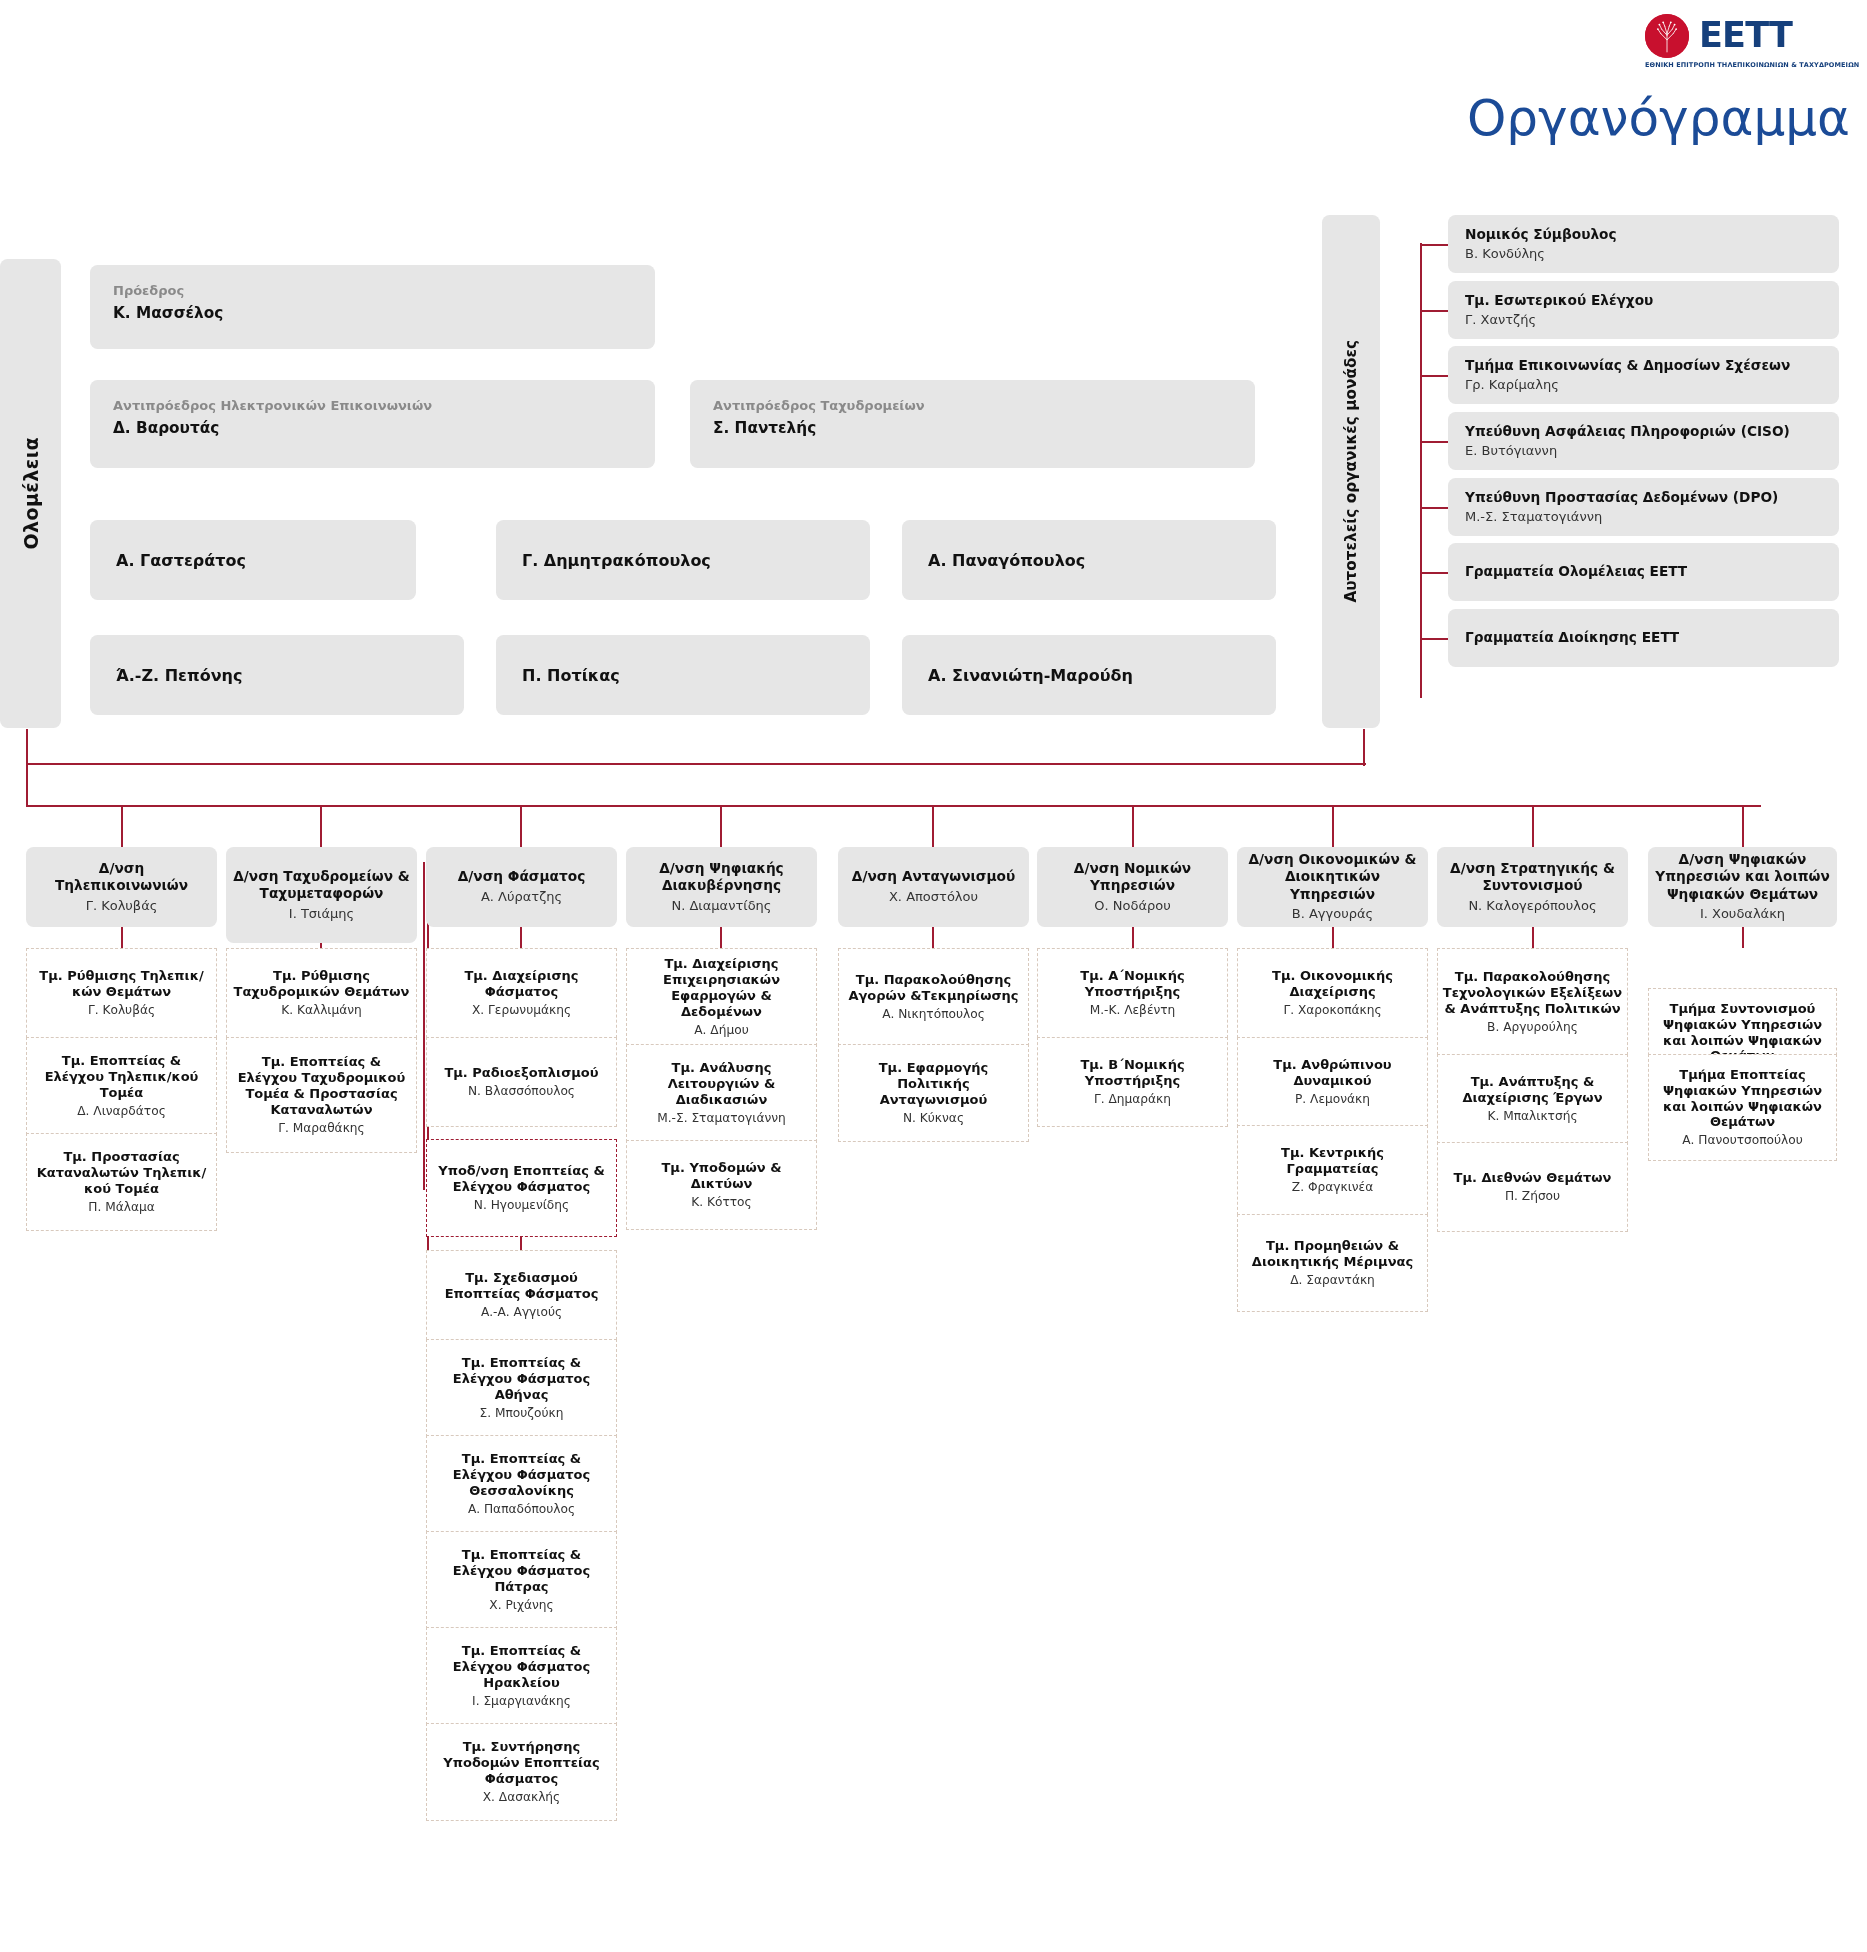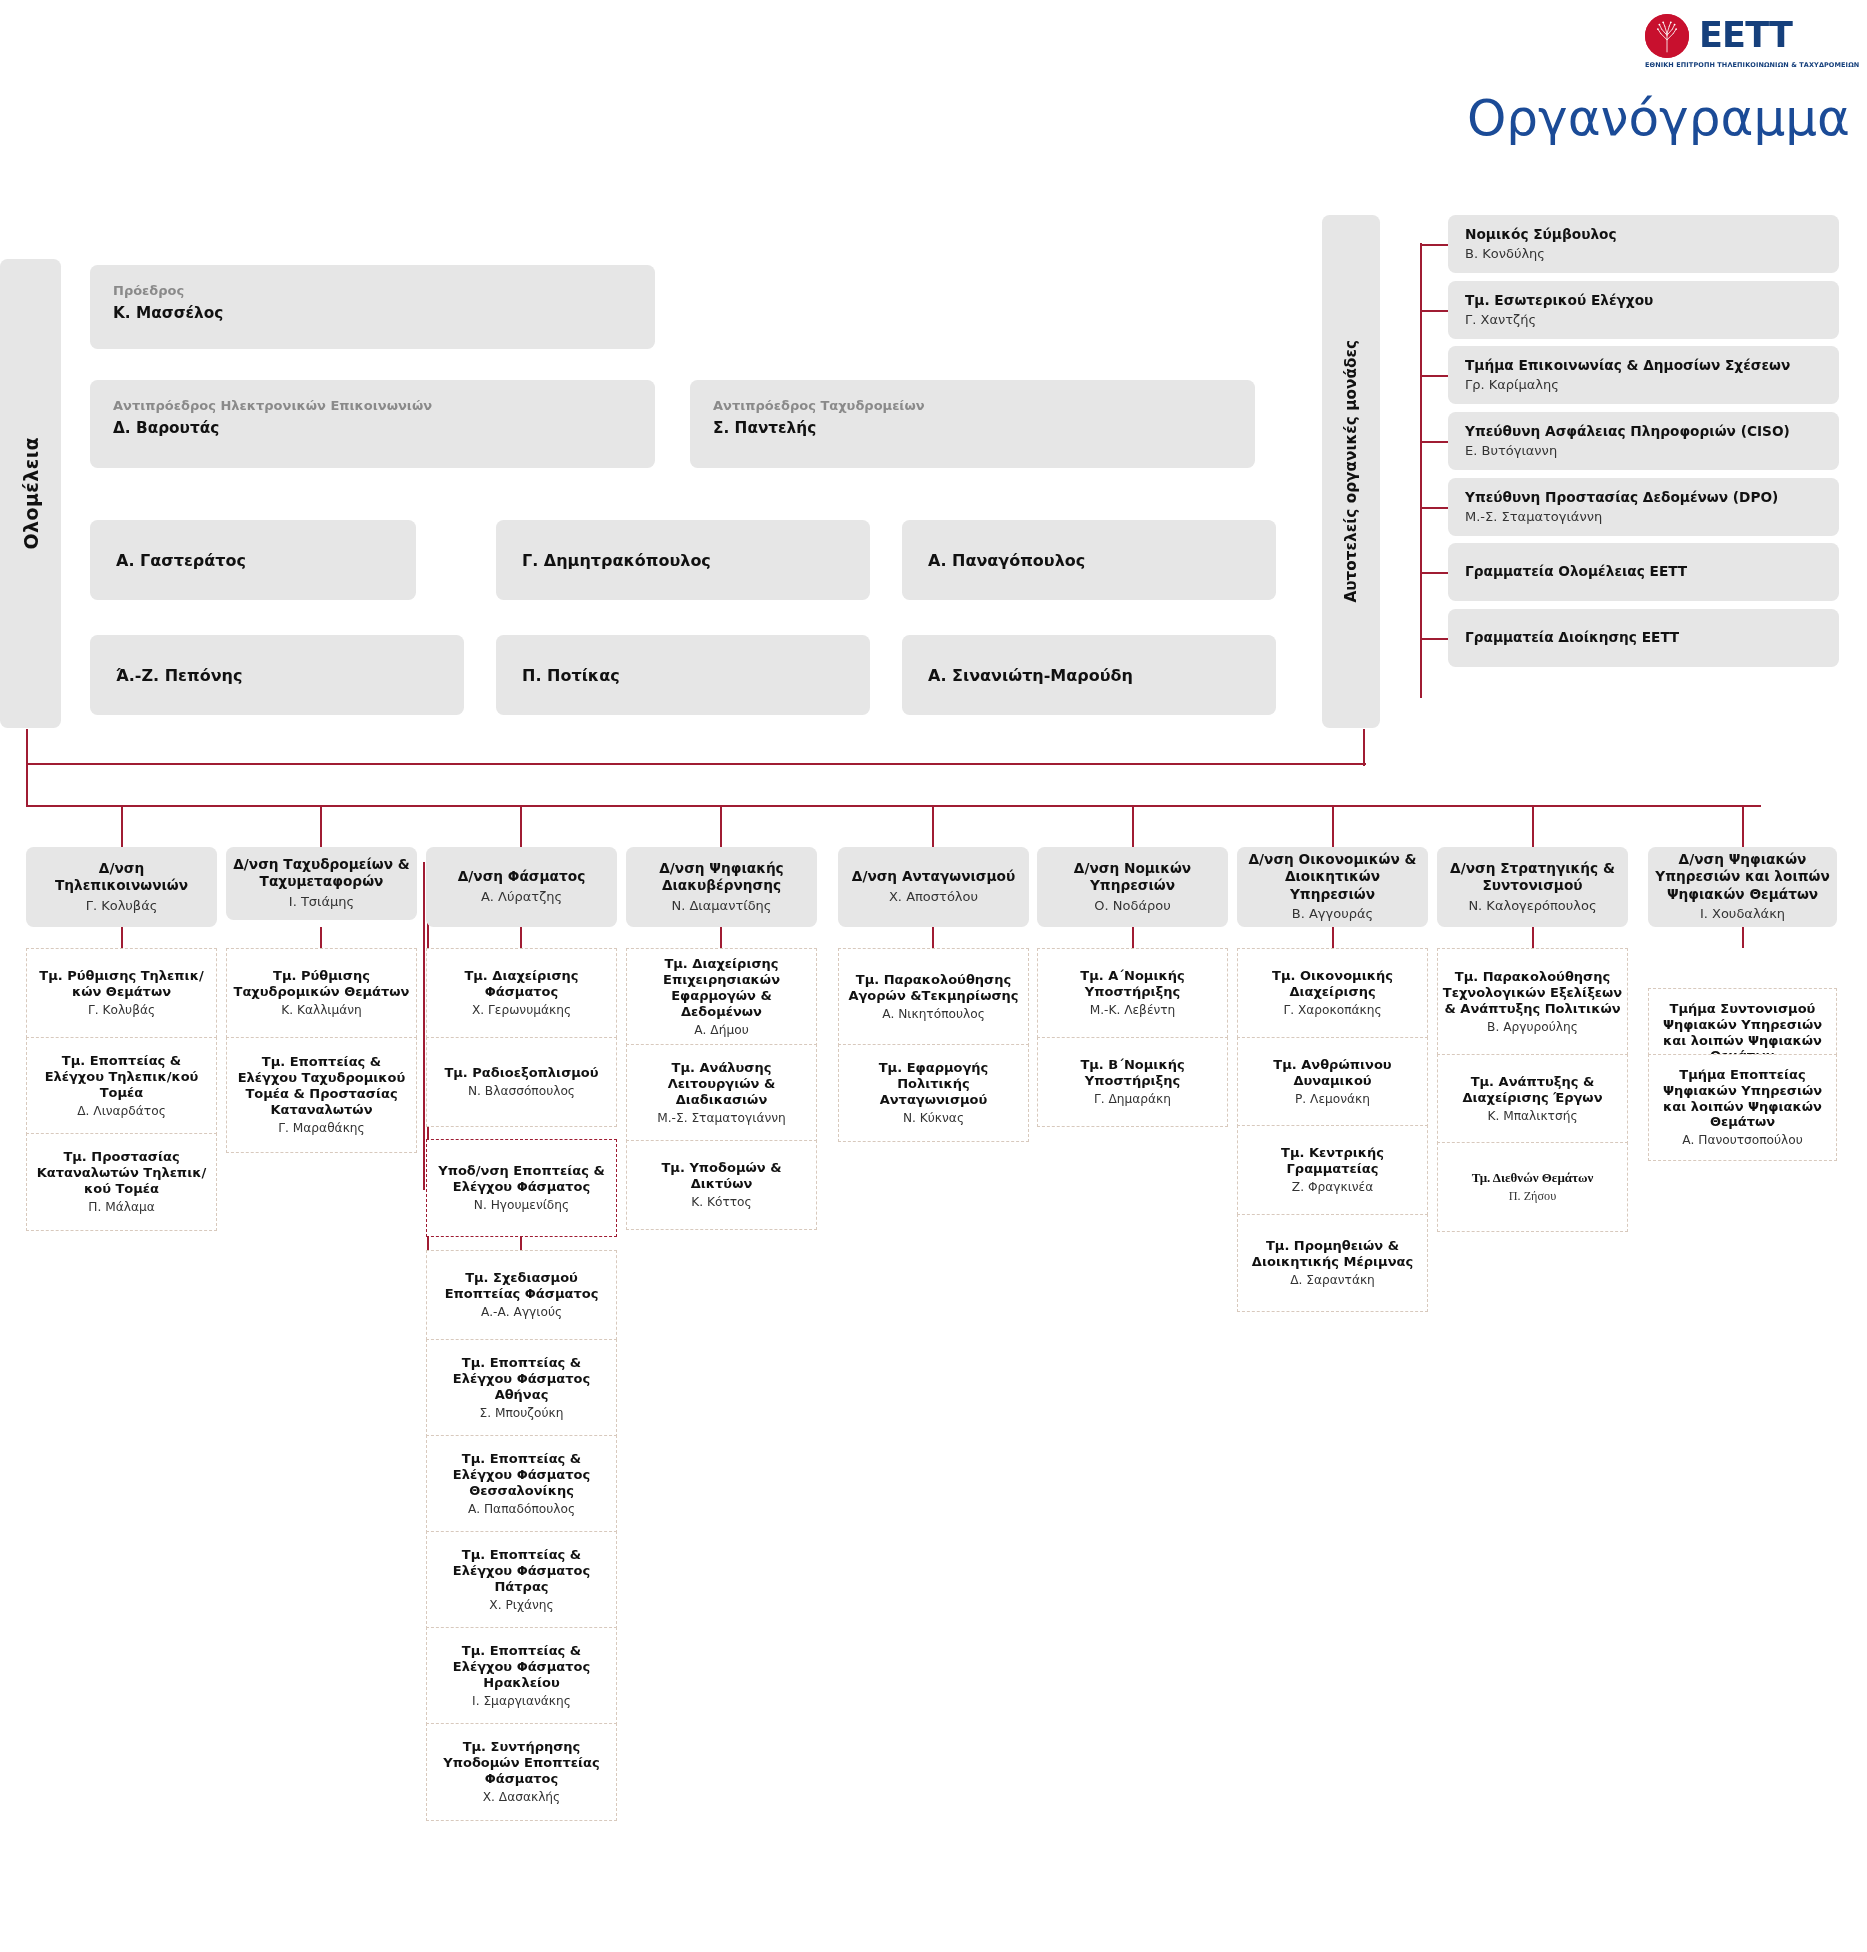--- a/index.html
+++ b/index.html
@@ -256,21 +256,21 @@
       <div class="p">Γ. Κολυβάς</div>
     </div>
     <div class="dept" style="left: 26px; top: 1037px; width: 191px; height: 98px;">
       <div class="t">Τμ. Εποπτείας &amp; Ελέγχου Τηλεπικ/κού Τομέα</div>
       <div class="p">Δ. Λιναρδάτος</div>
     </div>
     <div class="dept" style="left: 26px; top: 1133px; width: 191px; height: 98px;">
       <div class="t">Τμ. Προστασίας Καταναλωτών Τηλεπικ/κού Τομέα</div>
       <div class="p">Π. Μάλαμα</div>
     </div>
-    <div class="dir" style="left: 226px; top: 847px; width: 191px; height: 73px;">
+    <div class="dir" style="left: 226px; top: 847px; width: 191px; height: 96px;">
       <div class="d-title">Δ/νση Ταχυδρομείων &amp; Ταχυμεταφορών</div>
       <div class="d-person">Ι. Τσιάμης</div>
     </div>
     <div class="dept" style="left: 226px; top: 948px; width: 191px; height: 90px;">
       <div class="t">Τμ. Ρύθμισης Ταχυδρομικών Θεμάτων</div>
       <div class="p">Κ. Καλλιμάνη</div>
     </div>
     <div class="dept" style="left: 226px; top: 1037px; width: 191px; height: 116px;">
       <div class="t">Τμ. Εποπτείας &amp; Ελέγχου Ταχυδρομικού Τομέα &amp; Προστασίας Καταναλωτών</div>
       <div class="p">Γ. Μαραθάκης</div>
@@ -380,21 +380,21 @@
       <div class="d-person">Ν. Καλογερόπουλος</div>
     </div>
     <div class="dept" style="left: 1437px; top: 948px; width: 191px; height: 107px;">
       <div class="t">Τμ. Παρακολούθησης Τεχνολογικών Εξελίξεων &amp; Ανάπτυξης Πολιτικών</div>
       <div class="p">Β. Αργυρούλης</div>
     </div>
     <div class="dept" style="left: 1437px; top: 1054px; width: 191px; height: 90px;">
       <div class="t">Τμ. Ανάπτυξης &amp; Διαχείρισης Έργων</div>
       <div class="p">Κ. Μπαλικτσής</div>
     </div>
-    <div class="dept" style="left: 1437px; top: 1142px; width: 191px; height: 90px; font-family: Liberation Serif, serif;">
+    <div class="dept" style="left: 1437px; top: 1142px; width: 191px; height: 90px;">
       <div class="t">Τμ. Διεθνών Θεμάτων</div>
       <div class="p">Π. Ζήσου</div>
     </div>
     <div class="dir" style="left: 1648px; top: 847px; width: 189px; height: 80px;">
       <div class="d-title">Δ/νση Ψηφιακών Υπηρεσιών και λοιπών Ψηφιακών Θεμάτων</div>
       <div class="d-person">Ι. Χουδαλάκη</div>
     </div>
     <div class="dept" style="left: 1648px; top: 948px; width: 189px; height: 107px; margin-top: 40px;">
       <div class="t">Τμήμα Συντονισμού Ψηφιακών Υπηρεσιών και λοιπών Ψηφιακών Θεμάτων</div>
       <div class="p">Σ. Φραγκουλοπούλου</div>

